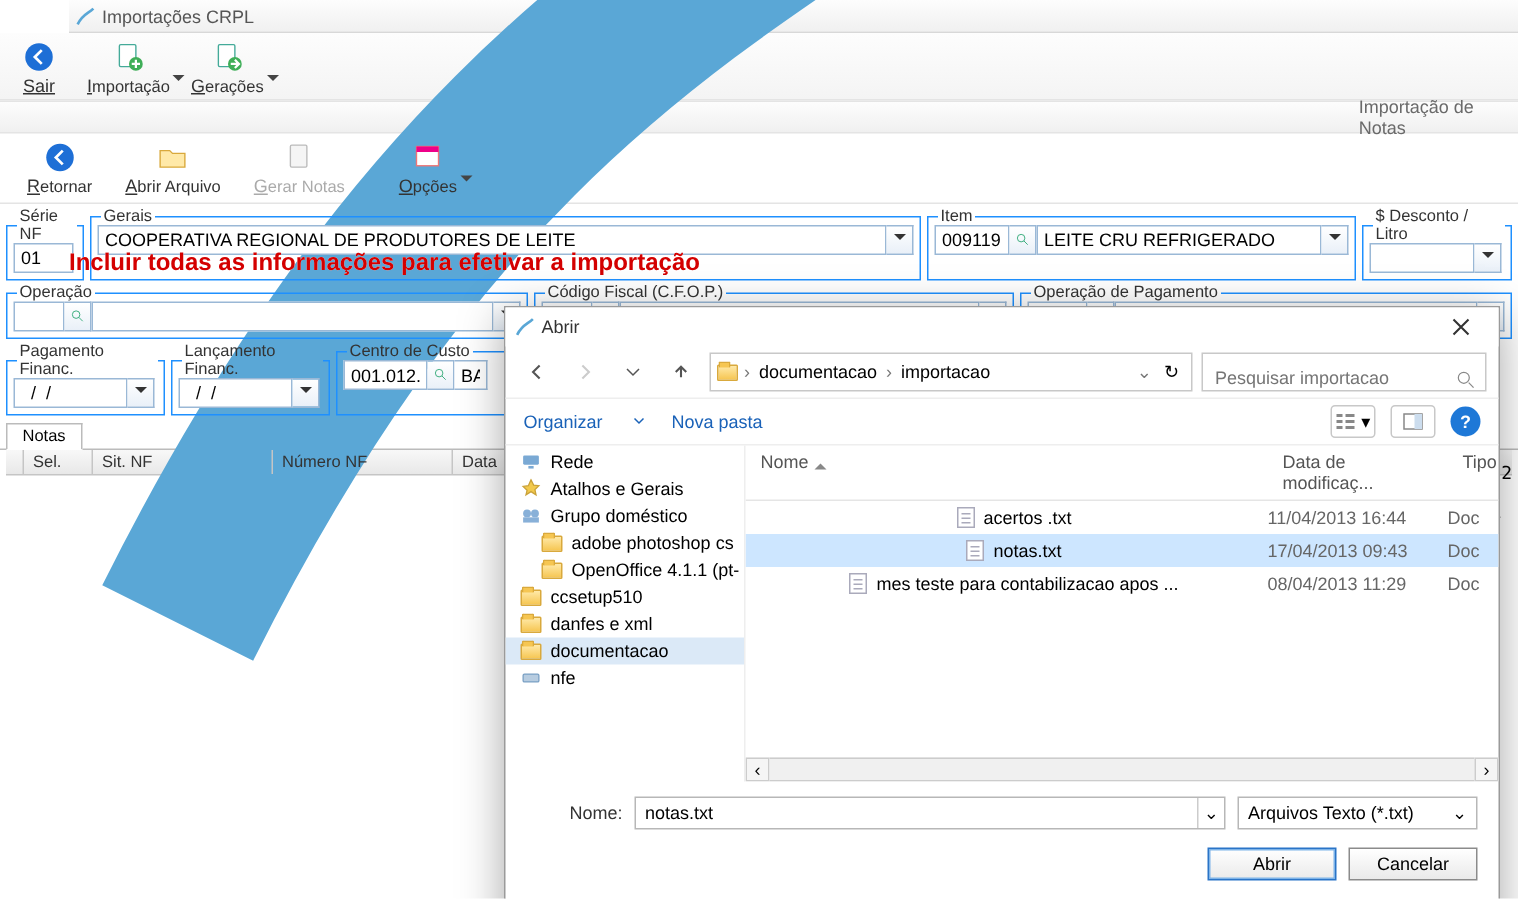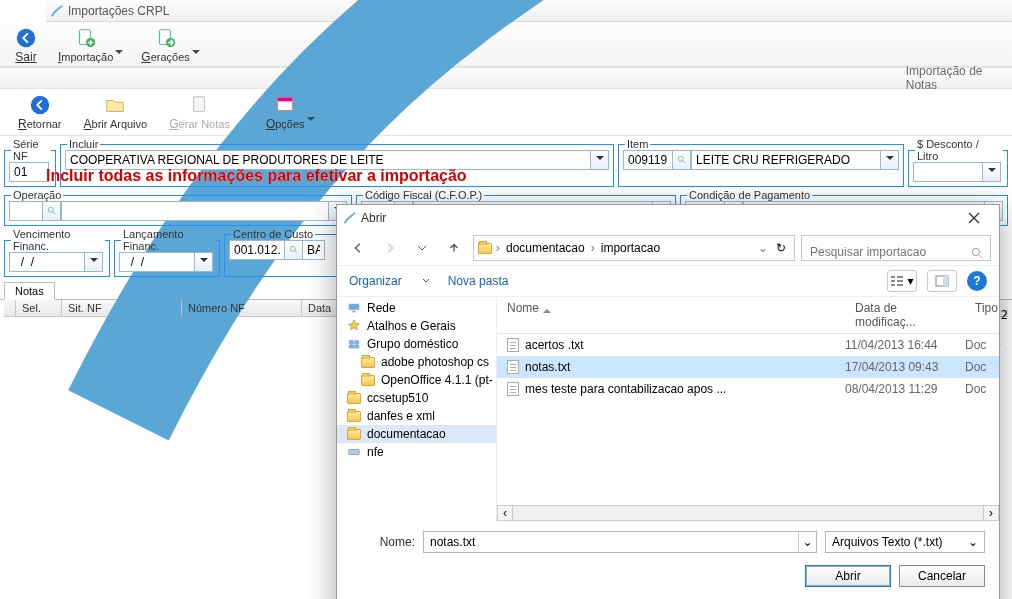--- a/index.html
+++ b/index.html
@@ -70,21 +70,21 @@
   .tree-item { display:flex; align-items:center; gap:6px; padding:2px 6px 2px 10px; cursor:pointer; white-space:nowrap; overflow:hidden; text-overflow:ellipsis;}
   .tree-item.ind1{padding-left:24px;}
   .tree-item.sel{background:#dbe9f7;}
   .files { flex:1; overflow:hidden; position:relative;}
   .files-head { display:flex; border-bottom:1px solid #e5e5e5; color:#555; padding:4px 0;}
   .fh{padding:0 10px; font-size:12px;}
   .fh.name{flex:1;}
   .fh.date{width:120px;}
   .fh.type{width:34px;}
   .file-row { display:flex; align-items:center; height:22px; cursor:pointer;}
-  .file-row .fname{flex:1; padding-left:10px; display:flex;align-items:center;gap:6px; white-space:nowrap; overflow:hidden; text-overflow:ellipsis;}
+  .file-row .fname{flex:1; padding-left:10px; display:flex;align-items:center;gap:6px; white-space:nowrap; overflow:hidden; text-overflow:ellipsis;justify-content:center;}
   .file-row .fdate{width:120px; color:#666;}
   .file-row .ftype{width:34px; color:#666;}
   .file-row.sel{background:#cde6ff;}
   .files-scroll{position:absolute;left:0;right:0;bottom:0;height:16px;display:flex;align-items:center;}
   .files-scroll .sbtn{width:16px;height:16px;border:1px solid #ccc;background:#f5f5f5;display:flex;align-items:center;justify-content:center;}
   .files-scroll .track{flex:1;border-top:1px solid #ccc;border-bottom:1px solid #ccc;height:16px;background:#f0f0f0;}
   .dlg-bottom{ padding:10px 14px 0 14px;}
   .name-row{display:flex;align-items:center;gap:8px;}
   .name-row label{color:#333; width:64px; text-align:right;}
   .name-row .name-combo{flex:1;display:flex;height:22px;border:1px solid #b7b7b7;}
@@ -125,21 +125,21 @@
   <div class="tb-item dd-caret" style="margin-left:6px;">
     <span class="ic">
         <svg viewBox="0 0 24 24" width="22" height="22">
           <rect x="5" y="3" width="12" height="16" rx="1" fill="#fff" stroke="#4a9"></rect>
           <circle cx="17" cy="17" r="5" fill="#3fae58"></circle>
           <path d="M17 14v6M14 17h6" stroke="#fff" stroke-width="1.6"></path>
         </svg>
       </span>
     <span class="lbl"><u>I</u>mportação</span>
   </div>
-  <div class="tb-item dd-caret" style="margin-left:14px;">
+  <div class="tb-item dd-caret" style="">
     <span class="ic">
         <svg viewBox="0 0 24 24" width="22" height="22">
           <rect x="5" y="3" width="12" height="16" rx="1" fill="#fff" stroke="#4a9"></rect>
           <circle cx="17" cy="17" r="5" fill="#3fae58"></circle>
           <path d="M14 17h6M17 14l3 3-3 3" stroke="#fff" stroke-width="1.6" fill="none"></path>
         </svg>
       </span>
     <span class="lbl"><u>G</u>erações</span>
   </div>
 </div>
@@ -189,21 +189,21 @@
 </div>
 
 <div class="form-row">
   <fieldset class="fld" style="width:52px">
     <legend>Série NF</legend>
     <div class="combo">
         <input style="width: 40px;" value="01">
       </div>
   </fieldset>
   <fieldset class="fld" style="flex:1">
-    <legend>Incluir</legend>
+    <legend>Gerais</legend>
     <div class="combo">
       <span class="txt">COOPERATIVA REGIONAL DE PRODUTORES DE LEITE</span>
       <span class="dd"></span>
     </div>
   </fieldset>
   <fieldset class="fld" style="width:286px">
     <legend>Item</legend>
     <div class="combo">
       <input style="width: 50px;" value="009119">
       <span class="pick">
@@ -248,38 +248,38 @@
           <svg viewBox="0 0 16 16">
             <circle cx="6" cy="6" r="4" stroke="#3a7" fill="none"></circle>
             <path d="M9 9l4 4" stroke="#3a7"></path>
           </svg>
         </span>
       <span class="txt"></span>
       <span class="dd"></span>
     </div>
   </fieldset>
   <fieldset class="fld" style="flex:1">
-    <legend>Condição de Pagamento</legend>
+    <legend>Operação de Pagamento</legend>
     <div class="combo">
       <input style="width: 40px;" value="0004">
       <span class="pick">
           <svg viewBox="0 0 16 16">
             <circle cx="6" cy="6" r="4" stroke="#3a7" fill="none"></circle>
             <path d="M9 9l4 4" stroke="#3a7"></path>
           </svg>
         </span>
       <span class="txt">PRAZO</span>
       <span class="dd"></span>
     </div>
   </fieldset>
 </div>
 
 <div class="form-row">
   <fieldset class="fld" style="width:106px">
-    <legend>Vencimento Financ.</legend>
+    <legend>Pagamento Financ.</legend>
     <div class="combo">
         <input style="width: 76px;" value="  /  /">
         <span class="dd"></span>
       </div>
   </fieldset>
   <fieldset class="fld" style="width:106px">
     <legend>Lançamento Financ.</legend>
     <div class="combo">
         <input style="width: 76px;" value="  /  /">
         <span class="dd"></span>

